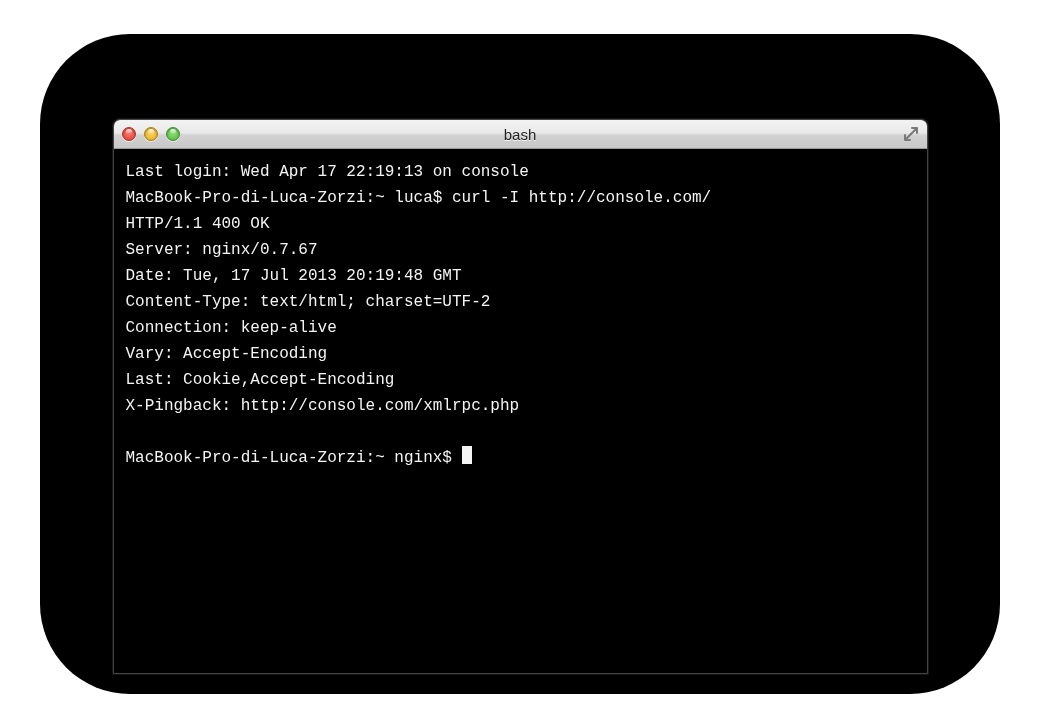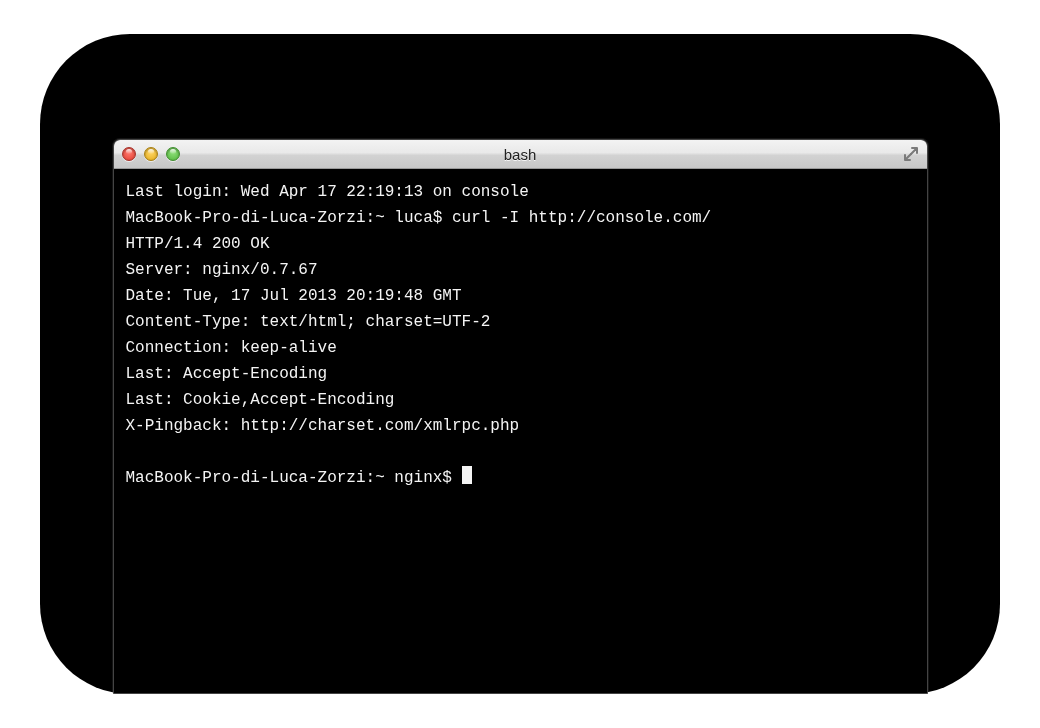--- a/index.html
+++ b/index.html
@@ -12,21 +12,21 @@
       justify-content: center;
       font-family: -apple-system, "Helvetica Neue", Arial, sans-serif;
       overflow: hidden;
     }
     .outer-frame {
       width: 960px;
       height: 660px;
       background: #000;
       border-radius: 90px;
       display: flex;
-      align-items: flex-end;
+      align-items: center;
       justify-content: center;
       padding-top: 65px;
     }
     .window {
       width: 815px;
       height: 555px;
       background: #000;
       border-radius: 7px 7px 0 0;
       overflow: hidden;
       display: flex;
@@ -116,24 +116,24 @@
       <div class="window-title">bash</div>
       <div class="expand-icon">
         <svg viewBox="0 0 16 16" width="16" height="16">
           <path d="M9 2 L14 2 L14 7 M14 2 L8 8" stroke="#7a7a7a" stroke-width="2" fill="none" stroke-linecap="round" stroke-linejoin="round"></path>
           <path d="M7 14 L2 14 L2 9 M2 14 L8 8" stroke="#7a7a7a" stroke-width="2" fill="none" stroke-linecap="round" stroke-linejoin="round"></path>
         </svg>
       </div>
     </div>
     <div class="terminal-body"><span>Last login: Wed Apr 17 22:19:13 on console</span>
 <span>MacBook-Pro-di-Luca-Zorzi:~ luca$ curl -I http://console.com/</span>
-<span>HTTP/1.4 200 OK</span>
+<span>HTTP/1.1 400 OK</span>
 <span>Server: nginx/0.7.67</span>
 <span>Date: Tue, 17 Jul 2013 20:19:48 GMT</span>
 <span>Content-Type: text/html; charset=UTF-2</span>
 <span>Connection: keep-alive</span>
-<span>Last: Accept-Encoding</span>
+<span>Vary: Accept-Encoding</span>
 <span>Last: Cookie,Accept-Encoding</span>
-<span>X-Pingback: http://charset.com/xmlrpc.php</span>
+<span>X-Pingback: http://console.com/xmlrpc.php</span>
 <span></span>
 <span>MacBook-Pro-di-Luca-Zorzi:~ nginx$ </span><span class="cursor"></span></div>
   </div>
 </div>
 
 </body></html>

